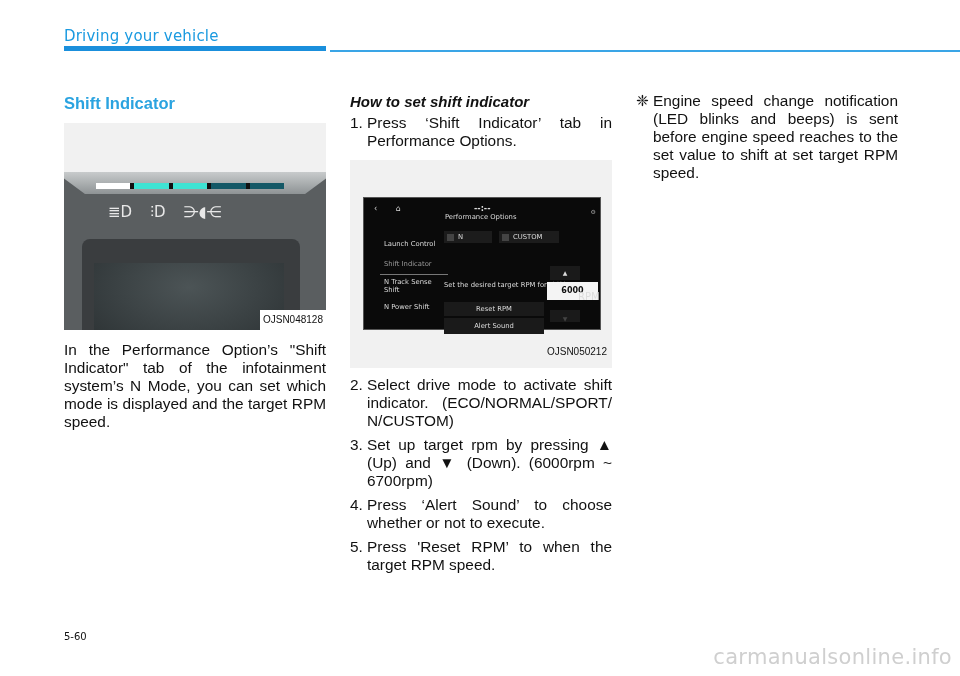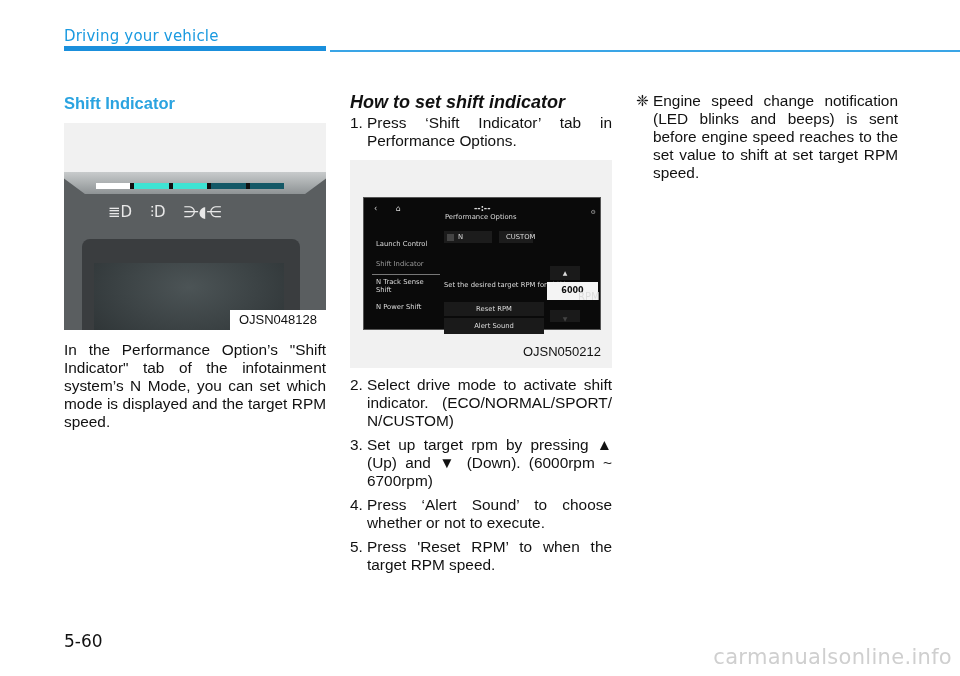--- a/index.html
+++ b/index.html
@@ -9,64 +9,64 @@
   .header-title { position: absolute; left: 64px; top: 27px; font-family: "DejaVu Sans", sans-serif; font-size: 15px; color: #1a9ae0; letter-spacing: 0.2px; }
   .header-bar-left { position: absolute; left: 64px; top: 46px; width: 262px; height: 5px; background: #1a8fdc; }
   .header-bar-right { position: absolute; left: 330px; top: 50px; width: 630px; height: 2px; background: #3aa5e6; }
 
   .col { position: absolute; top: 92px; font-size: 15.4px; line-height: 18px; }
   .col1 { left: 64px; width: 262px; }
   .col2 { left: 350px; width: 262px; }
   .col3 { left: 636px; width: 262px; }
 
   .section-title { font-size: 16.5px; font-weight: bold; color: #2aa3e0; height: 24px; line-height: 22px; }
-  .sub-title { font-size: 18px; font-weight: bold; font-style: italic; color: #111; height: 22px; line-height: 20px; }
+  .sub-title { font-size: 15px; font-weight: bold; font-style: italic; color: #111; height: 22px; line-height: 20px; }
 
   p.body { text-align: justify; margin-bottom: 6px; }
   .list-item { display: flex; margin-bottom: 6px; text-align: justify; }
   .list-num { width: 17px; flex: none; }
   .list-text { flex: 1; text-align: justify; }
 
   
   .fig1 { position: relative; width: 262px; height: 207px; margin-top: 7px; margin-bottom: 11px; background: #f1f1f1; overflow: hidden; }
   .fig1 .cluster { position: absolute; left: 0; top: 49px; width: 262px; height: 160px; background: #5a5e60; }
   .fig1 .rim { position: absolute; left: 0; top: 49px; width: 262px; height: 22px; background: linear-gradient(#c8cbcc, #8e9395); clip-path: polygon(0 0, 100% 0, 100% 30%, 92% 100%, 8% 100%, 0 30%); }
   .fig1 .led-strip { position: absolute; left: 32px; top: 60px; width: 188px; height: 6px; display: flex; gap: 4px; background: #111; padding: 0 0; }
   .fig1 .led { flex: 1; height: 6px; }
   .fig1 .icons { position: absolute; left: 44px; top: 80px; display: flex; gap: 18px; color: #e8e8e8; font-size: 15px; font-family: "DejaVu Sans", sans-serif; }
   .fig1 .screen-frame { position: absolute; left: 18px; top: 116px; width: 218px; height: 100px; background: #3a3d3f; border-radius: 8px 8px 0 0; }
   .fig1 .screen { position: absolute; left: 30px; top: 140px; width: 190px; height: 80px; background: radial-gradient(ellipse at 50% 30%, #4c5456, #2c3234); }
-  .fig-code { position: absolute; right: 0; bottom: 0; background: #fff; font-size: 13px; padding: 1px 9px; color: #111; }
+  .fig-code { position: absolute; right: 0; bottom: 0; background: #fff; font-size: 10px; padding: 1px 3px; color: #111; }
 
   
   .fig2 { position: relative; width: 262px; height: 208px; margin-top: 10px; margin-bottom: 8px; background: #f1f1f1; }
   .fig2 .fig-code { background: transparent; bottom: 6px; right: 2px; }
   .scr { position: absolute; left: 13px; top: 37px; width: 238px; height: 133px; background: #0a0a0a; border: 1px solid #555; font-family: "DejaVu Sans", sans-serif; color: #ddd; font-size: 6.8px; }
   .scr .top { position: absolute; left: 0; top: 0; width: 100%; height: 14px; }
   .scr .back { position: absolute; left: 10px; top: 2px; font-size: 8px; }
   .scr .home { position: absolute; left: 32px; top: 2px; font-size: 8px; }
   .scr .time { position: absolute; left: 110px; top: 2px; font-size: 8px; font-weight: bold; }
   .scr .gear { position: absolute; right: 4px; top: 5px; font-size: 6px; color: #999; }
-  .scr .side { position: absolute; left: 8px; top: 35px; width: 68px; }
+  .scr .side { position: absolute; left: 16px; top: 35px; width: 68px; }
   .scr .side-item { height: 21px; padding-left: 4px; line-height: 8px; display: flex; align-items: center; }
   .scr .side-item.active { color: #999; border-bottom: 1px solid #777; }
   .scr .perf-title { position: absolute; left: 81px; top: 10px; text-align: right; }
   .scr .opt { position: absolute; top: 33px; height: 12px; background: #1c1c1c; display: flex; align-items: center; gap: 4px; padding-left: 3px; }
   .scr .chk { width: 7px; height: 7px; background: #444; }
   .scr .msg { position: absolute; left: 80px; top: 84px; line-height: 7.5px; }
   .scr .btn { position: absolute; left: 80px; width: 100px; height: 14px; background: #1a1a1a; display: flex; align-items: center; justify-content: center; }
   .scr .up { position: absolute; left: 186px; top: 68px; width: 30px; height: 14px; background: #1a1a1a; text-align: center; font-size: 6px; line-height: 14px; }
   .scr .down { position: absolute; left: 186px; top: 112px; width: 30px; height: 12px; background: #1a1a1a; text-align: center; font-size: 6px; color: #444; }
   .scr .rpm-val { position: absolute; left: 183px; top: 84px; width: 51px; height: 18px; background: #f4f4f4; color: #111; font-size: 8px; display: flex; align-items: center; justify-content: center; font-weight: bold; }
   .scr .rpm-unit { position: absolute; left: 214px; top: 90px; font-size: 10px; }
 
   .footnote { display: flex; text-align: justify; }
   .footnote .mark { width: 17px; flex: none; }
 
-  .page-num { position: absolute; left: 64px; top: 631px; font-family: "DejaVu Sans", sans-serif; font-size: 17px; color: #111; }
+  .page-num { position: absolute; left: 64px; top: 631px; font-family: "DejaVu Sans", sans-serif; font-size: 10px; color: #111; }
   .watermark { position: absolute; right: 8px; top: 645px; font-family: "DejaVu Sans", sans-serif; font-size: 21px; color: #cfcfcf; letter-spacing: 0.3px; }
 </style>
 </head>
 <body>
 
 <div class="header-title">Driving your vehicle</div>
 <div class="header-bar-left"></div>
 <div class="header-bar-right"></div>
 
 <div class="col col1">
@@ -112,21 +112,21 @@
         <div class="side-item">Launch Control</div>
         <div class="side-item active">Shift Indicator</div>
         <div class="side-item">N Track Sense Shift</div>
         <div class="side-item">N Power Shift</div>
       </div>
       <div class="perf-title">Performance Options</div>
       <div class="opt" style="left:80px;width:48px">
         <span class="chk"></span>
         <span>N</span>
       </div>
-      <div class="opt" style="left:135px;width:34px">
+      <div class="opt" style="left:135px;width:60px">
         <span class="chk"></span>
         <span>CUSTOM</span>
       </div>
       <div class="up">▲</div>
       <div class="msg">Set the desired target RPM for shifting.</div>
       <div class="rpm-val">6000</div>
       <div class="rpm-unit">RPM</div>
       <div class="down">▼</div>
       <div class="btn" style="top:104px">Reset RPM</div>
       <div class="btn" style="top:120px;height:16px">Alert Sound</div>

